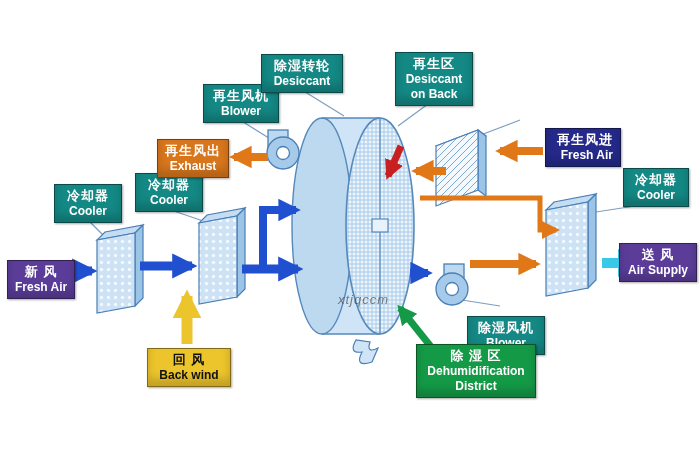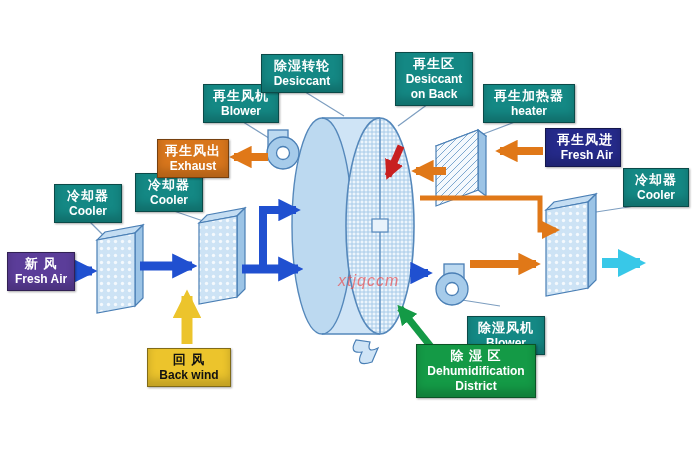--- a/index.html
+++ b/index.html
@@ -17,22 +17,22 @@
   .label .zh{font-size:13px;font-weight:bold;letter-spacing:1px;}
   .label .en{font-size:12px;font-weight:bold;}
   .label span:empty{display:none;}
   .c-teal{background:var(--teal,#148884);}
   .c-purple{background:var(--purple,#5b3d99);}
   .c-orange{background:var(--orange,#d8761c);}
   .c-navy{background:var(--navy,#252a8a);align-items:flex-end;}
   .c-green{background:var(--green,#149a46);}
   .c-yellow{background:var(--yellow,#ecc42c);color:#111111;}
   #watermark{
-    position:absolute;left:338px;top:272px;z-index:4;
-    font-size:16px;color:#ef4444;opacity:.65;font-style:italic;letter-spacing:1px;
+    position:absolute;left:338px;top:292px;z-index:4;
+    font-size:13px;color:#404040;opacity:.65;font-style:italic;letter-spacing:1px;
   }
 </style>
 </head>
 <body>
 
 <div id="stage">
 
   <svg id="diagram-svg" width="700" height="451" viewBox="0 0 700 451">
     <defs>
       <pattern id="dots" width="7" height="7" patternUnits="userSpaceOnUse">
@@ -148,21 +148,21 @@
 
     <line x1="401" y1="146" x2="388" y2="176" stroke="#c82020" stroke-width="7" marker-end="url(#ah-red)"></line>
 
     <line x1="602" y1="263" x2="640" y2="263" stroke="#38c8e8" stroke-width="10" marker-end="url(#ah-cyan)"></line>
 
     <line x1="432" y1="348" x2="400" y2="308" stroke="#149a46" stroke-width="7" marker-end="url(#ah-green)"></line>
   </svg>
 
   <div id="watermark">xtjqccm</div>
 
-  <div class="label c-purple" style="left:7px;top:252px;min-width:48px">
+  <div class="label c-purple" style="left:7px;top:260px;min-width:48px">
     <span class="zh">新 风</span>
     <span class="en">Fresh Air</span>
 
   </div>
 
   <div class="label c-teal" style="left:54px;top:184px;min-width:52px">
     <span class="zh">冷却器</span>
     <span class="en">Cooler</span>
 
   </div>
@@ -190,38 +190,38 @@
     <span class="en">Exhaust</span>
 
   </div>
 
   <div class="label c-teal" style="left:395px;top:52px;min-width:62px">
     <span class="zh">再生区</span>
     <span class="en">Desiccant</span>
     <span class="en">on Back</span>
   </div>
 
-  <div class="label c-teal" style="left:483px;top:84px;min-width:76px">
-    <span class="zh">再生加热器</span>
-    <span class="en">heater</span>
-
-  </div>
 
   <div class="label c-navy" style="left:545px;top:128px;min-width:60px">
     <span class="zh">再生风进</span>
     <span class="en">Fresh Air</span>
 
   </div>
 
   <div class="label c-teal" style="left:623px;top:168px;min-width:50px">
     <span class="zh">冷却器</span>
     <span class="en">Cooler</span>
 
   </div>
 
+  <div class="label c-purple" style="left:619px;top:243px;min-width:62px">
+    <span class="zh">送 风</span>
+    <span class="en">Air Supply</span>
+
+  </div>
 
   <div class="label c-teal" style="left:467px;top:316px;min-width:62px">
     <span class="zh">除湿风机</span>
     <span class="en">Blower</span>
 
   </div>
 
   <div class="label c-yellow" style="left:147px;top:348px;min-width:68px">
     <span class="zh">回 风</span>
     <span class="en">Back wind</span>

